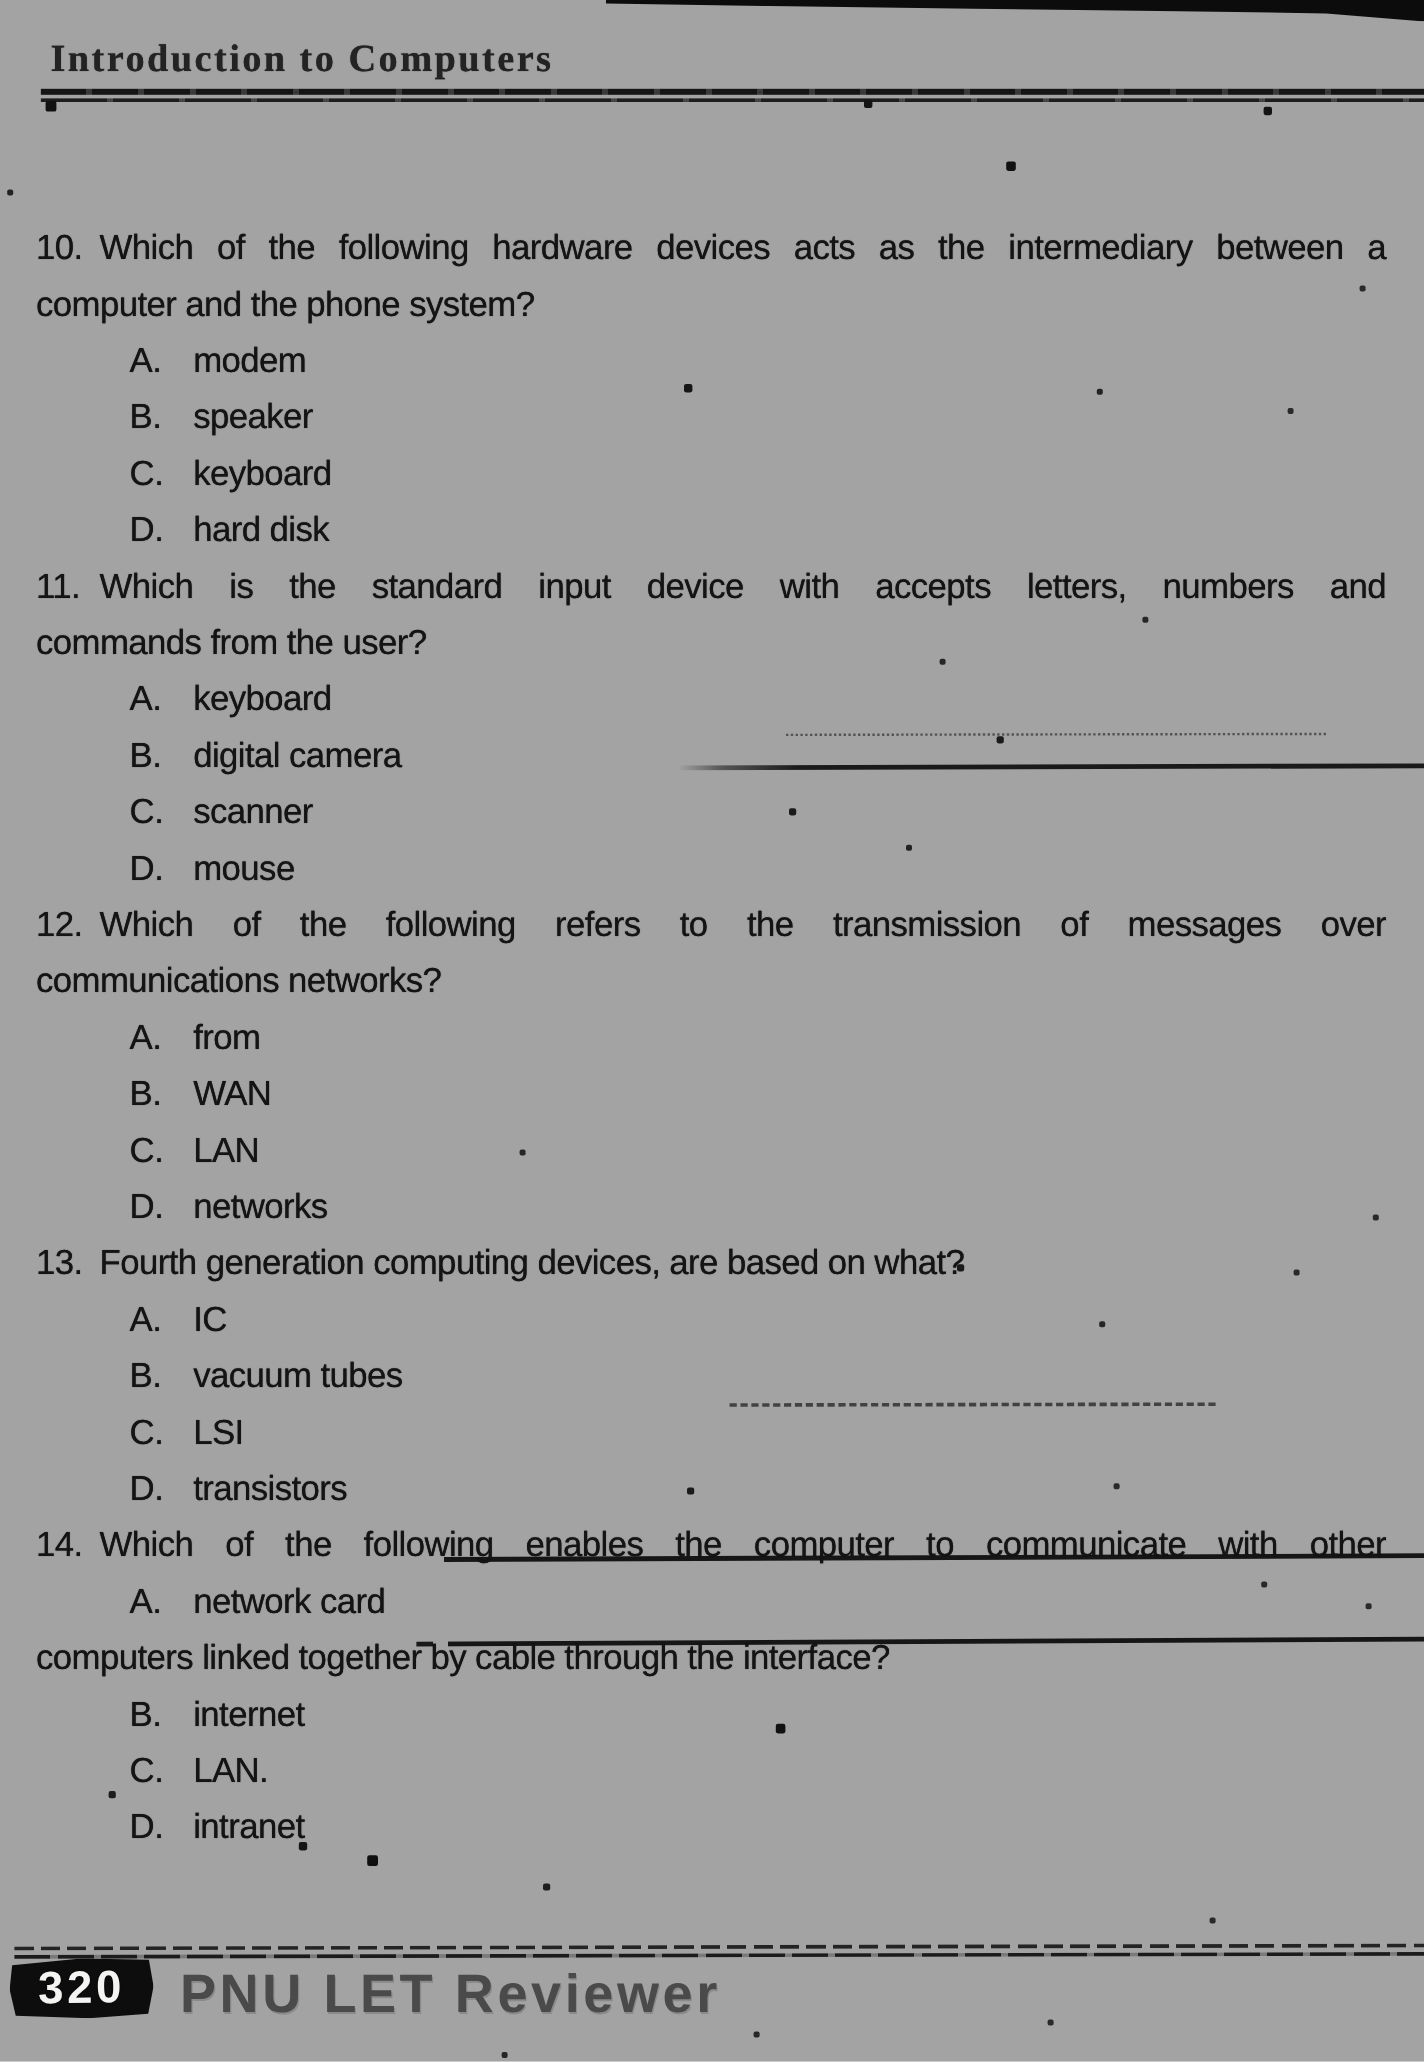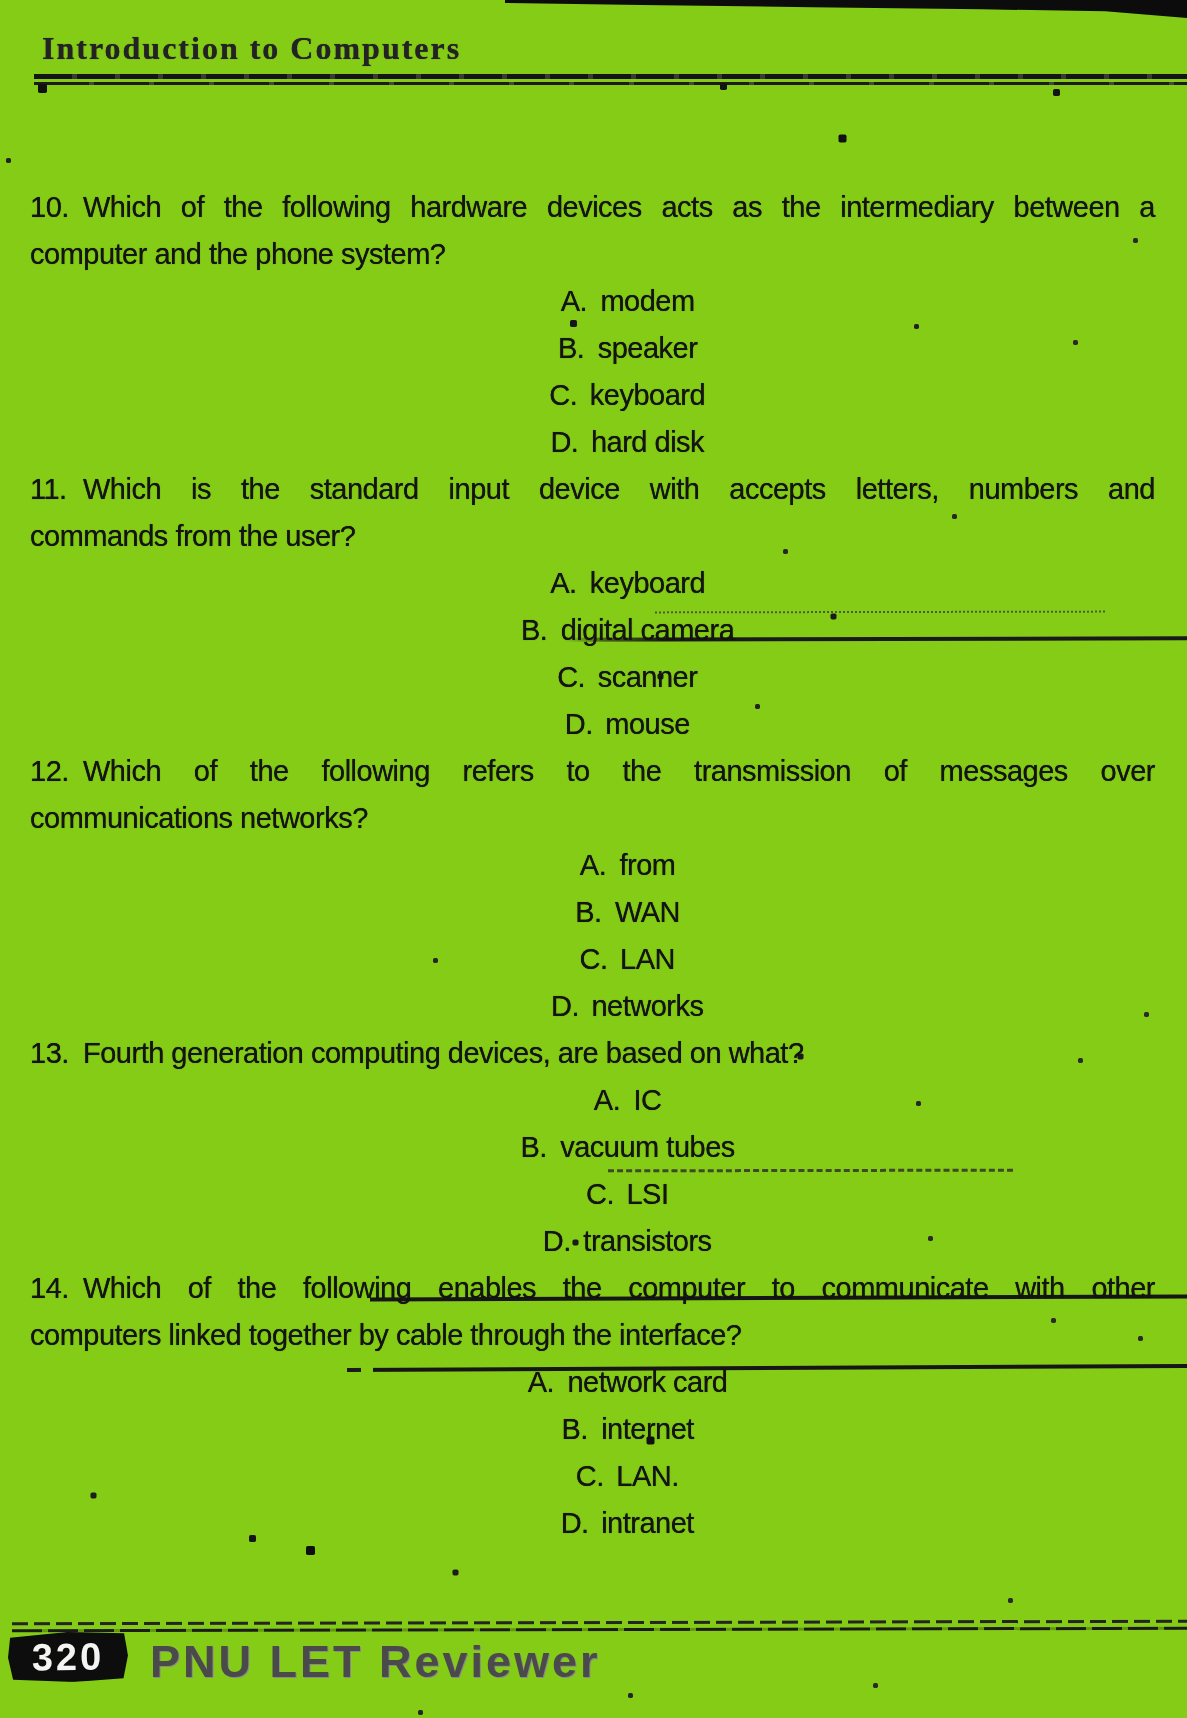--- a/index.html
+++ b/index.html
@@ -1,20 +1,20 @@
 <!DOCTYPE html>
 <html><head>
 <meta charset="utf-8">
 <style>
   html,body{margin:0;padding:0;background:#e8e8e6;}
   .page{
     position:relative;
     width:1187px;height:1718px;
     margin:0 auto;
-    background:#84cc16;
+    background:#a3a3a3;
     overflow:hidden;
     font-family:"Liberation Sans", sans-serif;
     color:#141414;
   }
   
   .top-band{
     position:absolute;left:505px;top:0;width:682px;height:18px;
     background:#0c0c0c;
     clip-path:polygon(0 0,100% 0,100% 100%,88% 62%,70% 52%,45% 40%,20% 28%,0 16%);
   }
@@ -61,21 +61,21 @@
   
   .qwrap{position:absolute;left:30px;top:184px;width:1125px;
     font-size:29px;letter-spacing:-.5px;line-height:47px;
     text-shadow:0 0 .7px rgba(0,0,0,.85);}
   .row{height:47px;overflow:visible;white-space:nowrap;}
   .q-first{position:relative;}
   .qnum{position:absolute;left:0;top:0;}
   .qtext{margin-left:53px;white-space:nowrap;}
   .qtext.justify{white-space:normal;text-align:justify;text-align-last:justify;text-justify:inter-word;}
   .qtext-cont{}
-  .opt{margin-left:57px;text-align:center;}
+  .opt{margin-left:78px;}
   .opt-letter{display:inline-block;width:53px;}
   
   .page-badge{
     position:absolute;left:8px;top:1632px;width:120px;height:50px;
     background:#0d0d0d;transform:rotate(-.8deg);
     clip-path:polygon(2% 10%,50% 0,97% 4%,100% 48%,96% 94%,55% 100%,4% 94%,0 50%);
     display:flex;align-items:center;justify-content:center;
   }
   .page-badge span{
     color:#f4f4f2;font-size:38px;font-weight:700;letter-spacing:3px;
@@ -154,24 +154,24 @@
         <div class="row opt"><span class="opt-letter">A.</span><span class="opt-text">IC</span></div>
         <div class="row opt"><span class="opt-letter">B.</span><span class="opt-text">vacuum tubes</span></div>
         <div class="row opt"><span class="opt-letter">C.</span><span class="opt-text">LSI</span></div>
         <div class="row opt"><span class="opt-letter">D.</span><span class="opt-text">transistors</span></div>
       </div>
       <div class="question">
         <div class="row q-first">
           <span class="qnum">14.</span>
           <div class="qtext justify">Which of the following enables the computer to communicate with other</div>
         </div>
+        <div class="row opt"><span class="opt-letter">A.</span><span class="opt-text">network card</span></div>
         <div class="row q-cont">
           <div class="qtext-cont">computers linked together by cable through the interface?</div>
         </div>
-        <div class="row opt"><span class="opt-letter">A.</span><span class="opt-text">network card</span></div>
         <div class="row opt"><span class="opt-letter">B.</span><span class="opt-text">internet</span></div>
         <div class="row opt"><span class="opt-letter">C.</span><span class="opt-text">LAN.</span></div>
         <div class="row opt"><span class="opt-letter">D.</span><span class="opt-text">intranet</span></div>
       </div>
     </div>
 
   <div class="page-badge">
     <span>320</span>
   </div>
   <div class="footer-label">PNU LET Reviewer</div>

